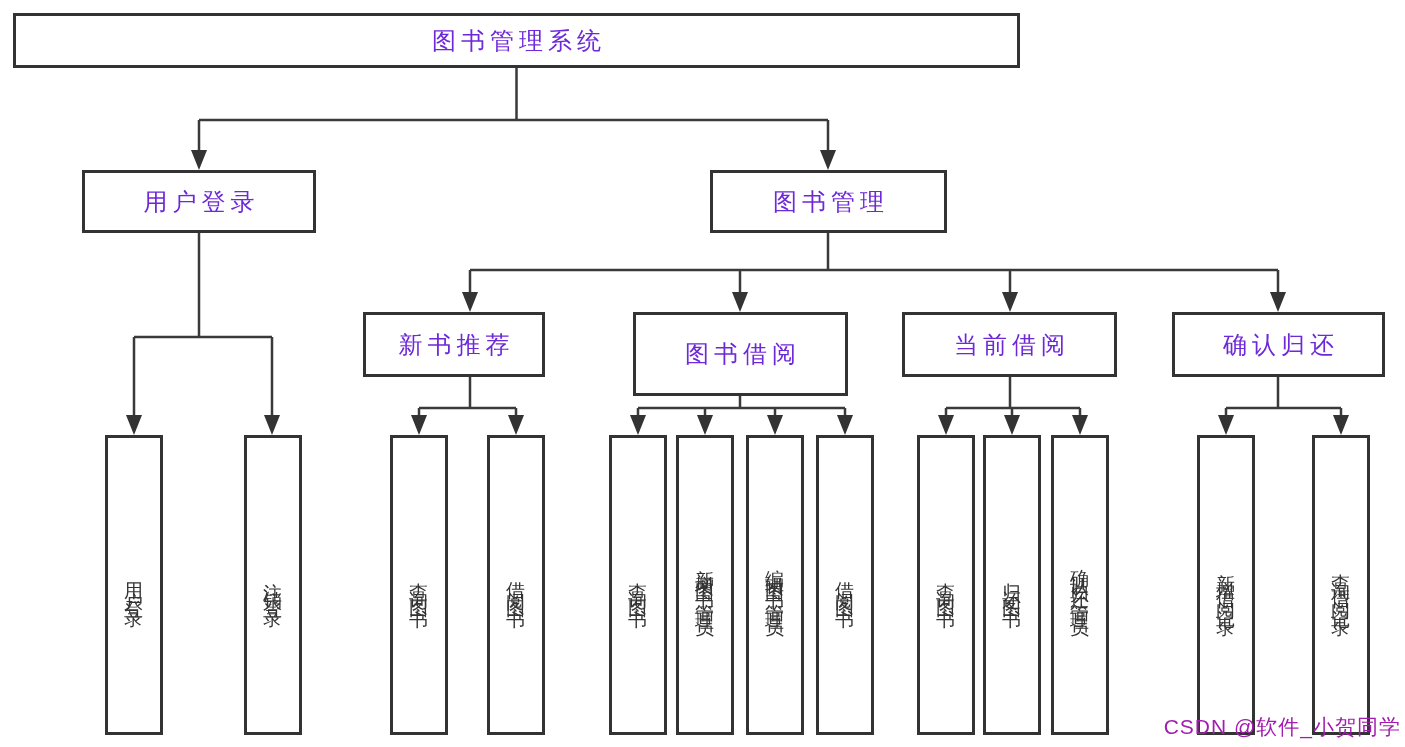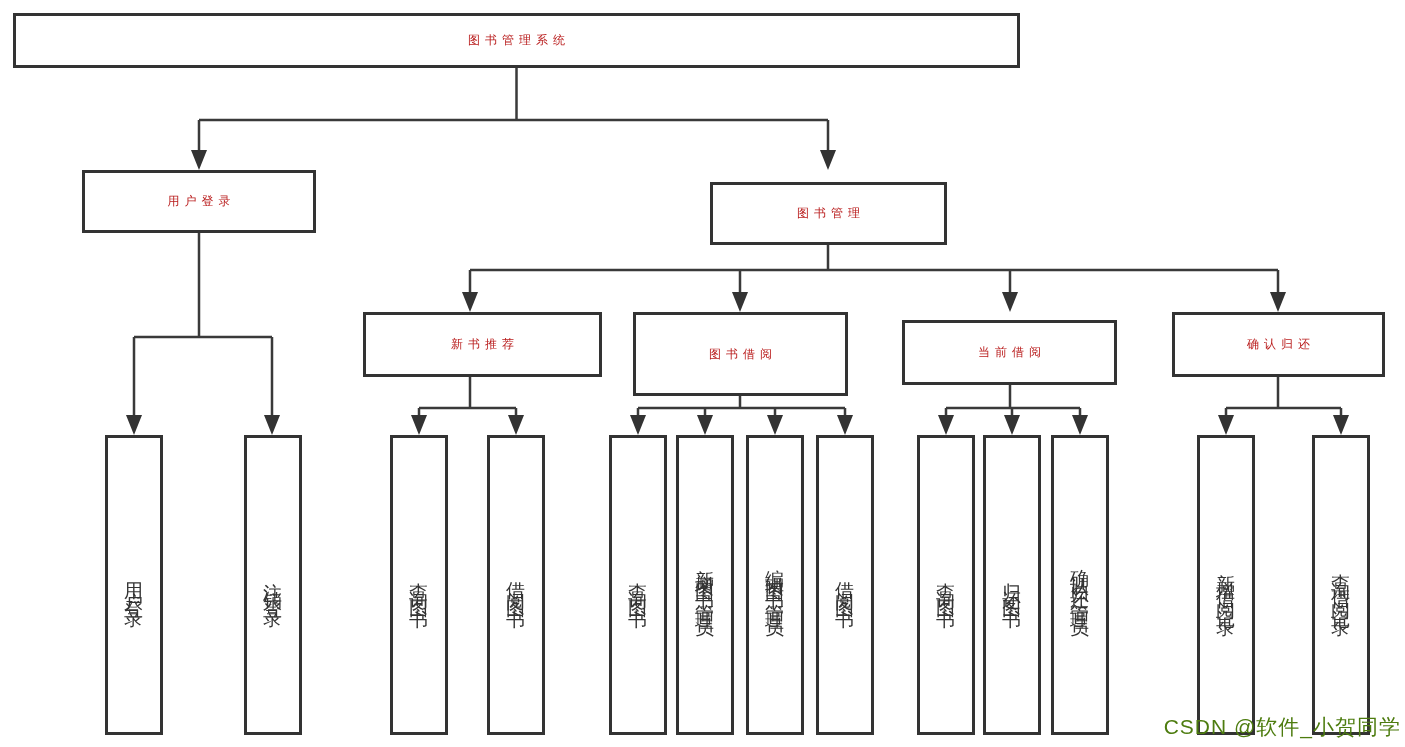--- a/index.html
+++ b/index.html
@@ -7,29 +7,29 @@
     position:relative;width:1405px;height:747px;background:#fff;overflow:hidden;
     font-family:"Liberation Sans","DejaVu Sans",sans-serif;color:#333;
   }
   #wires{position:absolute;left:0;top:0;width:1405px;height:747px;}
   #wires path{stroke:#3a3a3a;stroke-width:2.5;fill:none;}
   #wires polygon{fill:#333;stroke:none;}
   .node{
     position:absolute;box-sizing:border-box;background:#fff;border:3px solid #333;
     display:flex;align-items:center;justify-content:center;z-index:2;
   }
-  .node.lvl-h span{font-size:12px;letter-spacing:5px;text-indent:5px;white-space:nowrap;color:#b91c1c;}
+  .node.lvl-h span{font-size:24px;letter-spacing:5px;text-indent:5px;white-space:nowrap;color:#6d28d9;}
   .node.vert span{
     writing-mode:vertical-rl;text-orientation:mixed;
     font-size:19px;letter-spacing:9px;line-height:1;color:#333;white-space:nowrap;
   }
   .node.vert.long span{letter-spacing:7px;}
   #watermark{
     position:absolute;right:4px;bottom:6px;z-index:3;
-    font-size:21px;color:#4d7c0f;letter-spacing:1px;white-space:nowrap;
+    font-size:21px;color:#a21caf;letter-spacing:1px;white-space:nowrap;
   }
 </style>
 </head>
 <body>
 
 <div id="stage">
 
   <svg id="wires" viewBox="0 0 1405 747" xmlns="http://www.w3.org/2000/svg">
     <g>
       <path d="M516.5 68 V120 M199 120 H828 M199 120 V152 M828 120 V152"></path>
@@ -73,31 +73,31 @@
     </g>
   </svg>
 
   <div class="node lvl-h" style="left:13px;top:13px;width:1007px;height:55px">
     <span>图书管理系统</span>
   </div>
 
   <div class="node lvl-h" style="left:82px;top:170px;width:234px;height:63px">
     <span>用户登录</span>
   </div>
-  <div class="node lvl-h" style="left:710px;top:182px;width:237px;height:63px">
+  <div class="node lvl-h" style="left:710px;top:170px;width:237px;height:63px">
     <span>图书管理</span>
   </div>
 
-  <div class="node lvl-h" style="left:363px;top:312px;width:239px;height:65px">
+  <div class="node lvl-h" style="left:363px;top:312px;width:182px;height:65px">
     <span>新书推荐</span>
   </div>
   <div class="node lvl-h" style="left:633px;top:312px;width:215px;height:84px">
     <span>图书借阅</span>
   </div>
-  <div class="node lvl-h" style="left:902px;top:320px;width:215px;height:65px">
+  <div class="node lvl-h" style="left:902px;top:312px;width:215px;height:65px">
     <span>当前借阅</span>
   </div>
   <div class="node lvl-h" style="left:1172px;top:312px;width:213px;height:65px">
     <span>确认归还</span>
   </div>
 
   <div class="node vert" style="left:105px;top:435px;width:58px;height:300px">
     <span>用户登录</span>
   </div>
   <div class="node vert" style="left:244px;top:435px;width:58px;height:300px">

